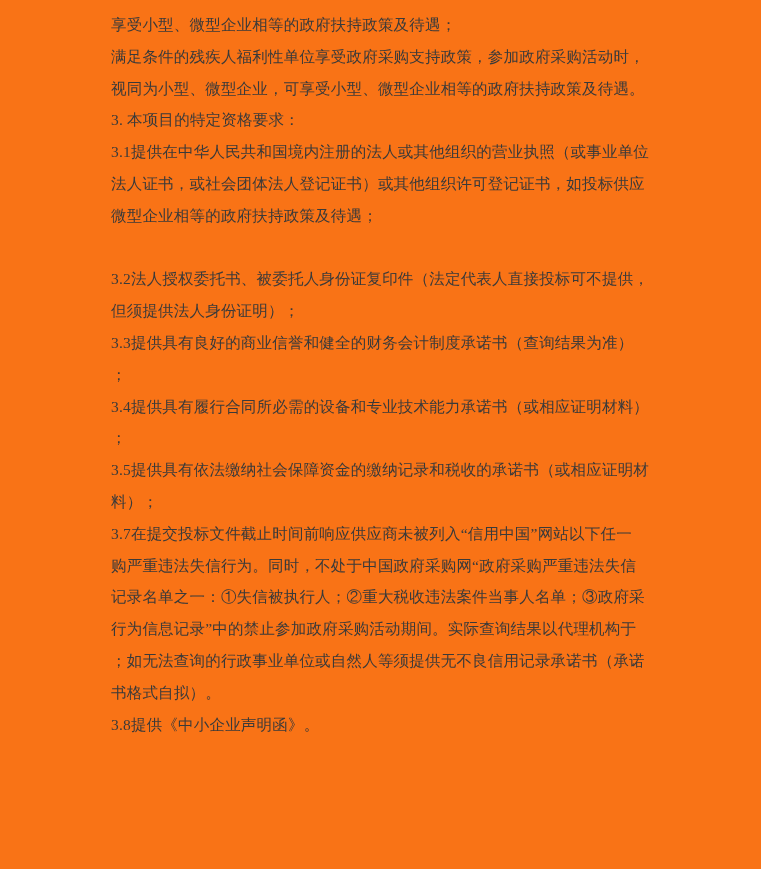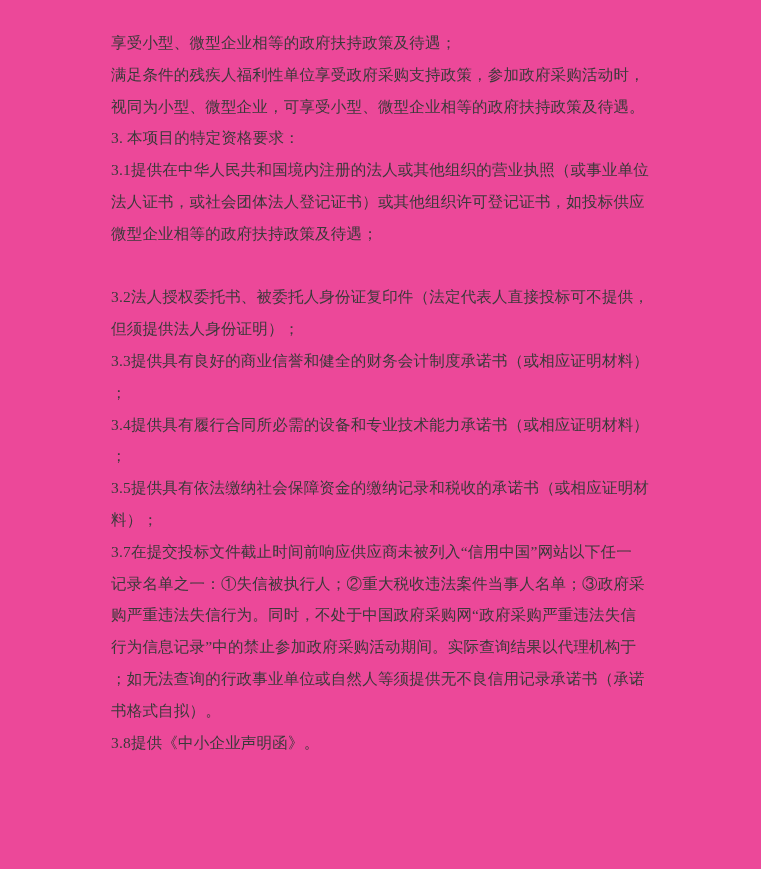--- a/index.html
+++ b/index.html
@@ -9,22 +9,22 @@
   }
   body {
     width: 761px;
     height: 869px;
     overflow: hidden;
   }
   .page {
     box-sizing: border-box;
     width: 761px;
     height: 869px;
-    padding: 27px 20px 0 111px;
-    background: #ec4899;
+    padding: 9px 20px 0 111px;
+    background: #f97316;
   }
   .text-block {
     font-family: "Liberation Serif", "DejaVu Serif", serif;
     color: #3a3a3a;
   }
   .line {
     height: 31.8px;
     line-height: 31.8px;
     font-size: 15.5px;
     letter-spacing: 0.2px;
@@ -41,27 +41,27 @@
       <div class="line">享受小型、微型企业相等的政府扶持政策及待遇；</div>
       <div class="line">满足条件的残疾人福利性单位享受政府采购支持政策，参加政府采购活动时，</div>
       <div class="line">视同为小型、微型企业，可享受小型、微型企业相等的政府扶持政策及待遇。</div>
       <div class="line">3. 本项目的特定资格要求：</div>
       <div class="line">3.1提供在中华人民共和国境内注册的法人或其他组织的营业执照（或事业单位</div>
       <div class="line">法人证书，或社会团体法人登记证书）或其他组织许可登记证书，如投标供应</div>
       <div class="line">微型企业相等的政府扶持政策及待遇；</div>
       <div class="line"></div>
       <div class="line">3.2法人授权委托书、被委托人身份证复印件（法定代表人直接投标可不提供，</div>
       <div class="line">但须提供法人身份证明）；</div>
-      <div class="line">3.3提供具有良好的商业信誉和健全的财务会计制度承诺书（或相应证明材料）</div>
+      <div class="line">3.3提供具有良好的商业信誉和健全的财务会计制度承诺书（查询结果为准）</div>
       <div class="line">；</div>
       <div class="line">3.4提供具有履行合同所必需的设备和专业技术能力承诺书（或相应证明材料）</div>
       <div class="line">；</div>
       <div class="line">3.5提供具有依法缴纳社会保障资金的缴纳记录和税收的承诺书（或相应证明材</div>
       <div class="line">料）；</div>
       <div class="line">3.7在提交投标文件截止时间前响应供应商未被列入“信用中国”网站以下任一</div>
+      <div class="line">购严重违法失信行为。同时，不处于中国政府采购网“政府采购严重违法失信</div>
       <div class="line">记录名单之一：①失信被执行人；②重大税收违法案件当事人名单；③政府采</div>
-      <div class="line">购严重违法失信行为。同时，不处于中国政府采购网“政府采购严重违法失信</div>
       <div class="line">行为信息记录”中的禁止参加政府采购活动期间。实际查询结果以代理机构于</div>
       <div class="line">；如无法查询的行政事业单位或自然人等须提供无不良信用记录承诺书（承诺</div>
       <div class="line">书格式自拟）。</div>
       <div class="line">3.8提供《中小企业声明函》。</div>
     </div>
 </div>
 
 </body></html>

